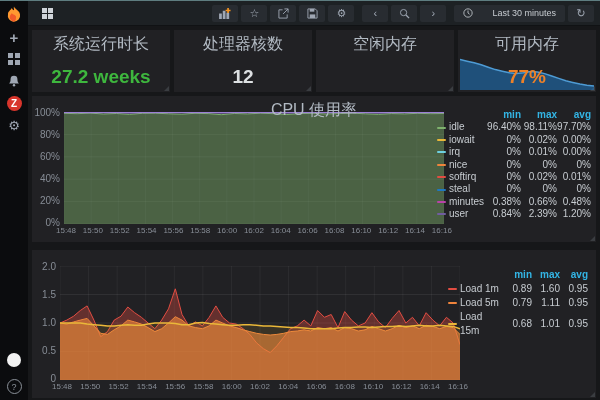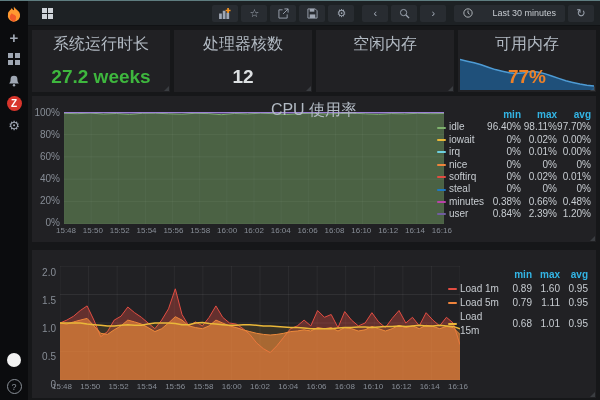--- a/index.html
+++ b/index.html
@@ -256,21 +256,21 @@
       <span class="lg-v">0.48%</span>
       <span class="sw" style="background:#705DA0"></span>
       <span class="lg-n">user</span>
       <span class="lg-v">0.84%</span>
       <span class="lg-v">2.39%</span>
       <span class="lg-v">1.20%</span>
     </div>
 </div>
 
 <div class="panel" style="left:32px;top:250px;width:564px;height:148px">
-  <div class="y-axis" style="left:2px;top:17px;height:123px;width:22px">
+  <div class="y-axis" style="left:2px;top:11px;height:123px;width:22px">
       <span>2.0</span>
       <span>1.5</span>
       <span>1.0</span>
       <span>0.5</span>
       <span>0</span>
     </div>
   <svg class="plot" style="left:28px;top:16px" width="400" height="114">
       <line x1="0" y1="0" x2="400" y2="0" stroke="rgba(255,255,255,0.07)"></line>
       <line x1="0" y1="28.5" x2="400" y2="28.5" stroke="rgba(255,255,255,0.07)"></line>
       <line x1="0" y1="57" x2="400" y2="57" stroke="rgba(255,255,255,0.07)"></line>

